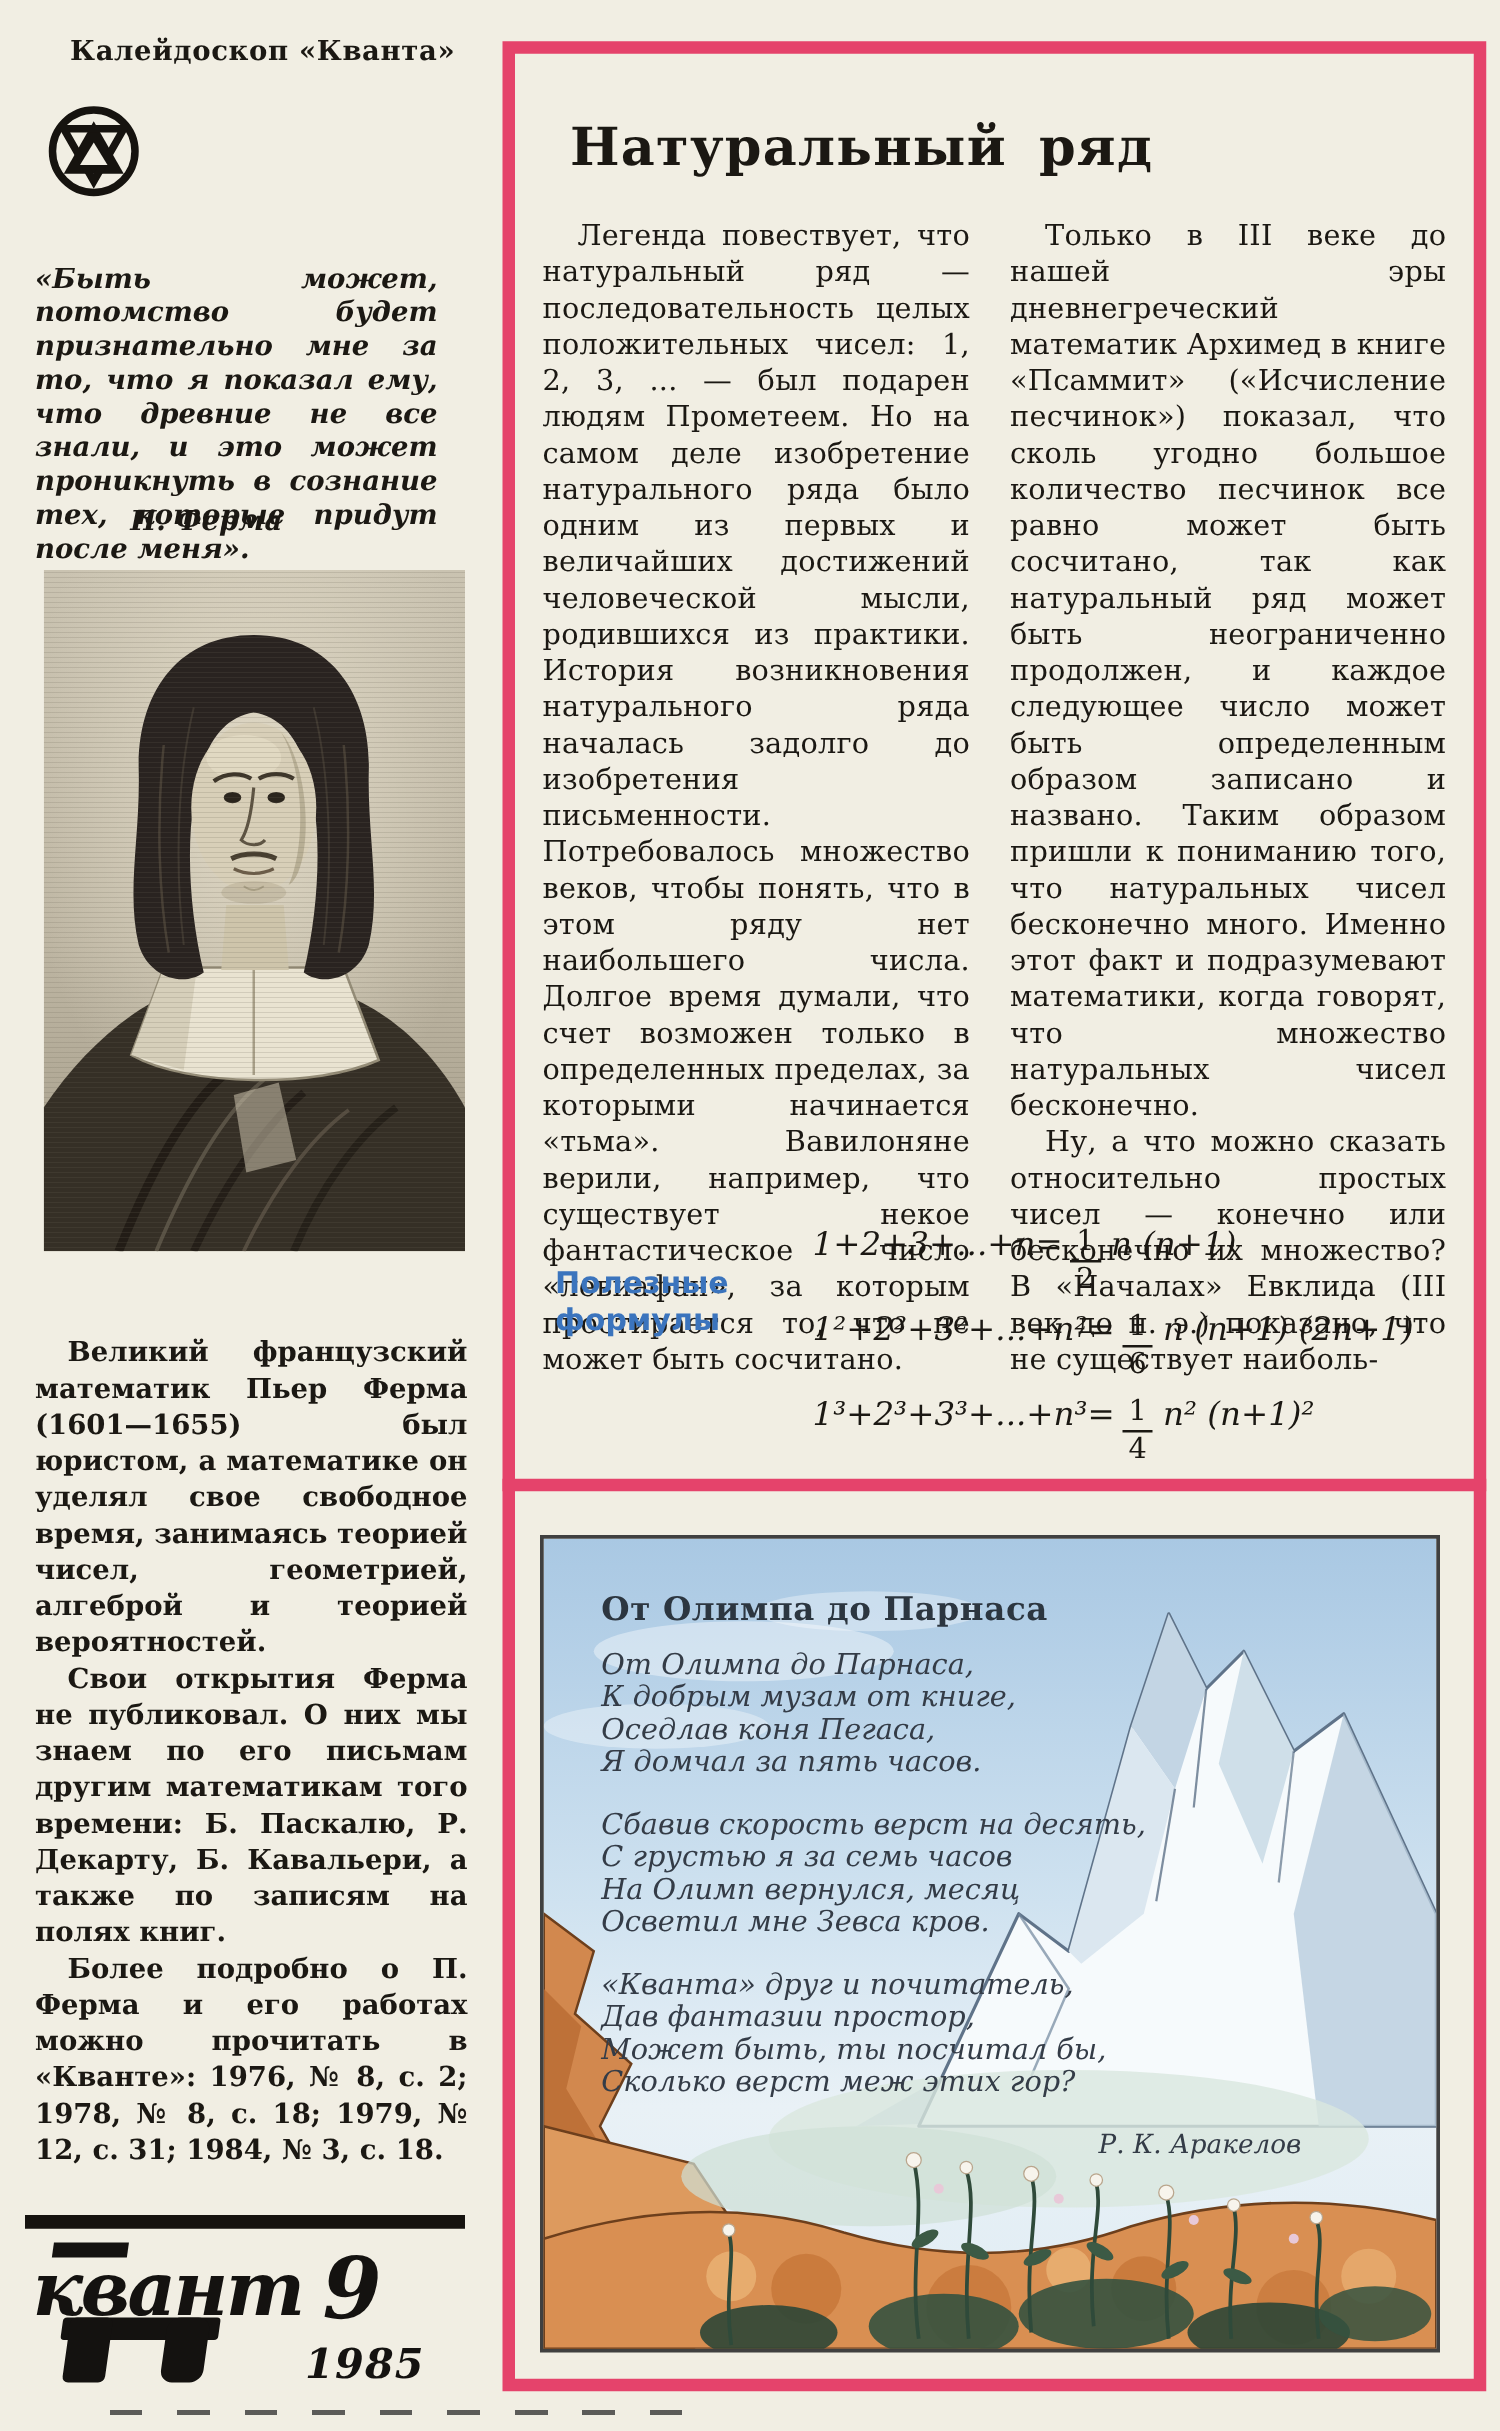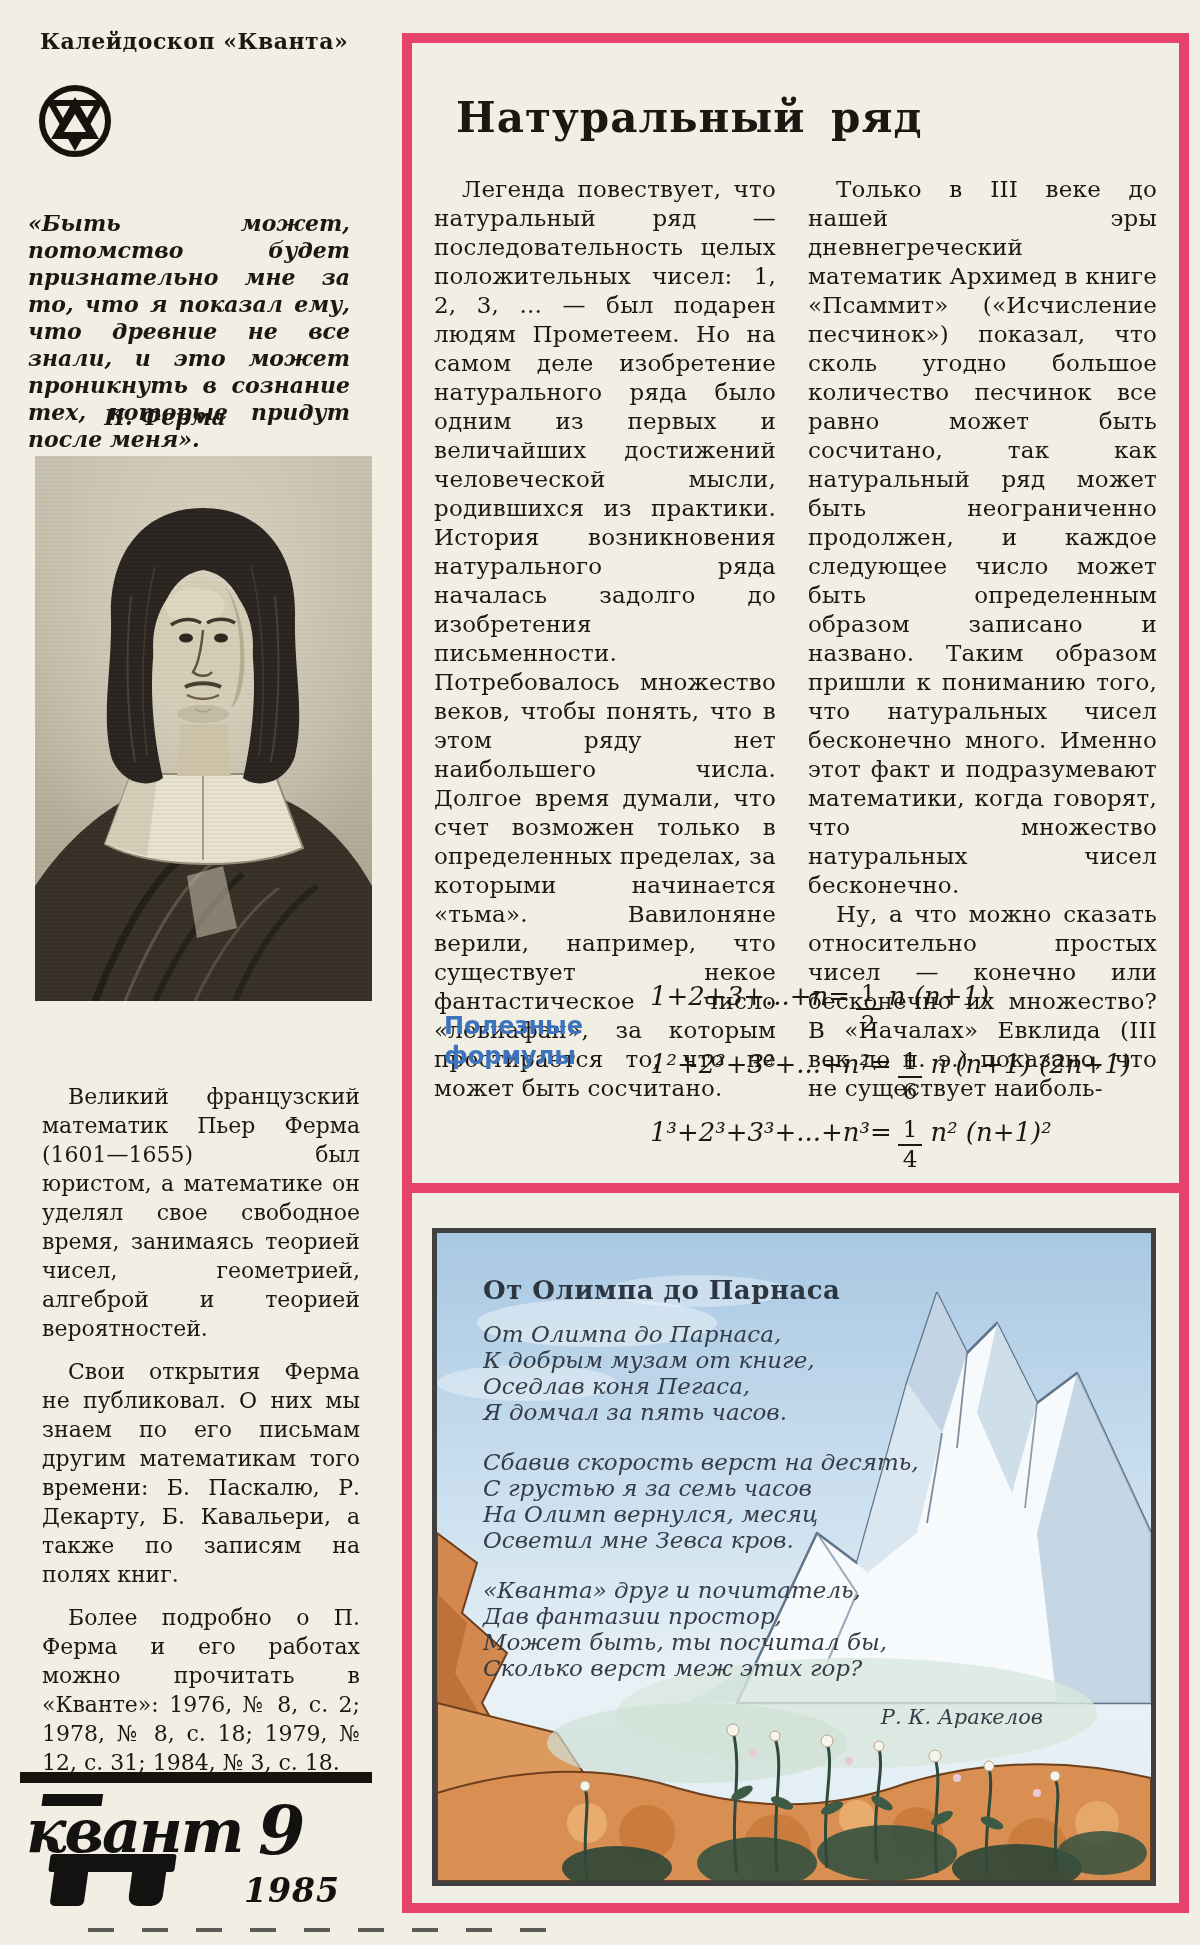--- a/index.html
+++ b/index.html
@@ -3,47 +3,47 @@
 <meta charset="utf-8">
 <style>
   html,body{margin:0;padding:0;}
   body{
     width:1200px;height:1945px;position:relative;
     background:#f1eee3;color:#1b1813;
     font-family:"DejaVu Serif", serif;
     overflow:hidden;
   }
   
-  .masthead{position:absolute;left:40px;top:28px;font-size:22px;font-weight:bold;letter-spacing:.5px;}
+  .masthead{position:absolute;left:56px;top:28px;font-size:22px;font-weight:bold;letter-spacing:.5px;}
   .kaleido{position:absolute;left:38px;top:84px;}
   .quote{position:absolute;left:28px;top:210px;width:322px;font-size:22px;font-weight:bold;font-style:italic;line-height:27px;text-align:justify;}
   .quote-attr{position:absolute;left:28px;top:404px;width:274px;font-size:22px;font-weight:bold;font-style:italic;text-align:center;}
   .portrait{position:absolute;left:35px;top:456px;}
   .bio{position:absolute;left:28px;top:1068px;width:346px;font-size:22px;line-height:29px;text-align:justify;}
-  .bio p{margin:14px;text-indent:26px;}
+  .bio p{margin:0;text-indent:26px;font-weight:bold;}
   .black-bar{position:absolute;left:20px;top:1772px;width:352px;height:11px;background:#16130f;}
   .kvant-logo{position:absolute;left:20px;top:1788px;}
   .reg-marks{position:absolute;left:88px;top:1928px;width:470px;height:4px;
     background:repeating-linear-gradient(90deg,#2a2a2a 0 26px,transparent 26px 54px);opacity:.75;}
   
   .frame{position:absolute;left:402px;top:33px;width:767px;height:1860px;border:10px solid #e5436b;}
   .frame-title{position:absolute;top:50px;left:44px;margin:0;font-size:42px;font-weight:bold;letter-spacing:1px;word-spacing:10px;}
   .cols{position:absolute;top:132px;left:22px;width:723px;display:flex;gap:32px;align-items:flex-end;}
   .colA{width:342px;font-size:23px;line-height:29px;text-align:justify;text-indent:28px;letter-spacing:.2px;}
   .colB{width:349px;font-size:23px;line-height:29px;text-align:justify;letter-spacing:.2px;}
   .colB p{margin:0;text-indent:28px;}
   .flabel{position:absolute;top:968px;left:32px;font-family:"DejaVu Sans", sans-serif;font-weight:bold;font-size:24px;line-height:30px;color:#3b74bd;}
   .formulas{position:absolute;top:938px;left:238px;}
   .formula{display:flex;align-items:flex-start;height:58px;margin-bottom:10px;font-size:26px;font-style:italic;}
   .frac{display:inline-flex;flex-direction:column;align-items:center;margin:0 8px 0 6px;font-size:23px;line-height:1.12;font-style:normal;}
   .fnum{border-bottom:2px solid #1b1813;padding:0 5px 1px;}
   .fden{padding-top:1px;}
   .divider{position:absolute;top:1140px;left:-10px;width:787px;height:10px;background:#e5436b;}
   
-  .pbox{position:absolute;top:1185px;left:20px;width:714px;height:648px;border:5px solid #404040;}
+  .pbox{position:absolute;top:1185px;left:20px;width:714px;height:648px;border:3px solid #404040;}
   .pbox svg{position:absolute;left:0;top:0;}
   .poem{position:absolute;left:46px;top:42px;width:580px;color:#343c47;}
   .poem-title{font-size:26px;font-weight:bold;color:#2c3640;margin-bottom:16px;letter-spacing:.5px;}
   .stanza{font-size:23px;font-style:italic;line-height:26px;margin-bottom:24px;}
   .poem-author{font-size:21px;font-style:italic;text-align:right;width:560px;margin-top:18px;}
 </style>
 </head>
 <body>
 
 <div>

